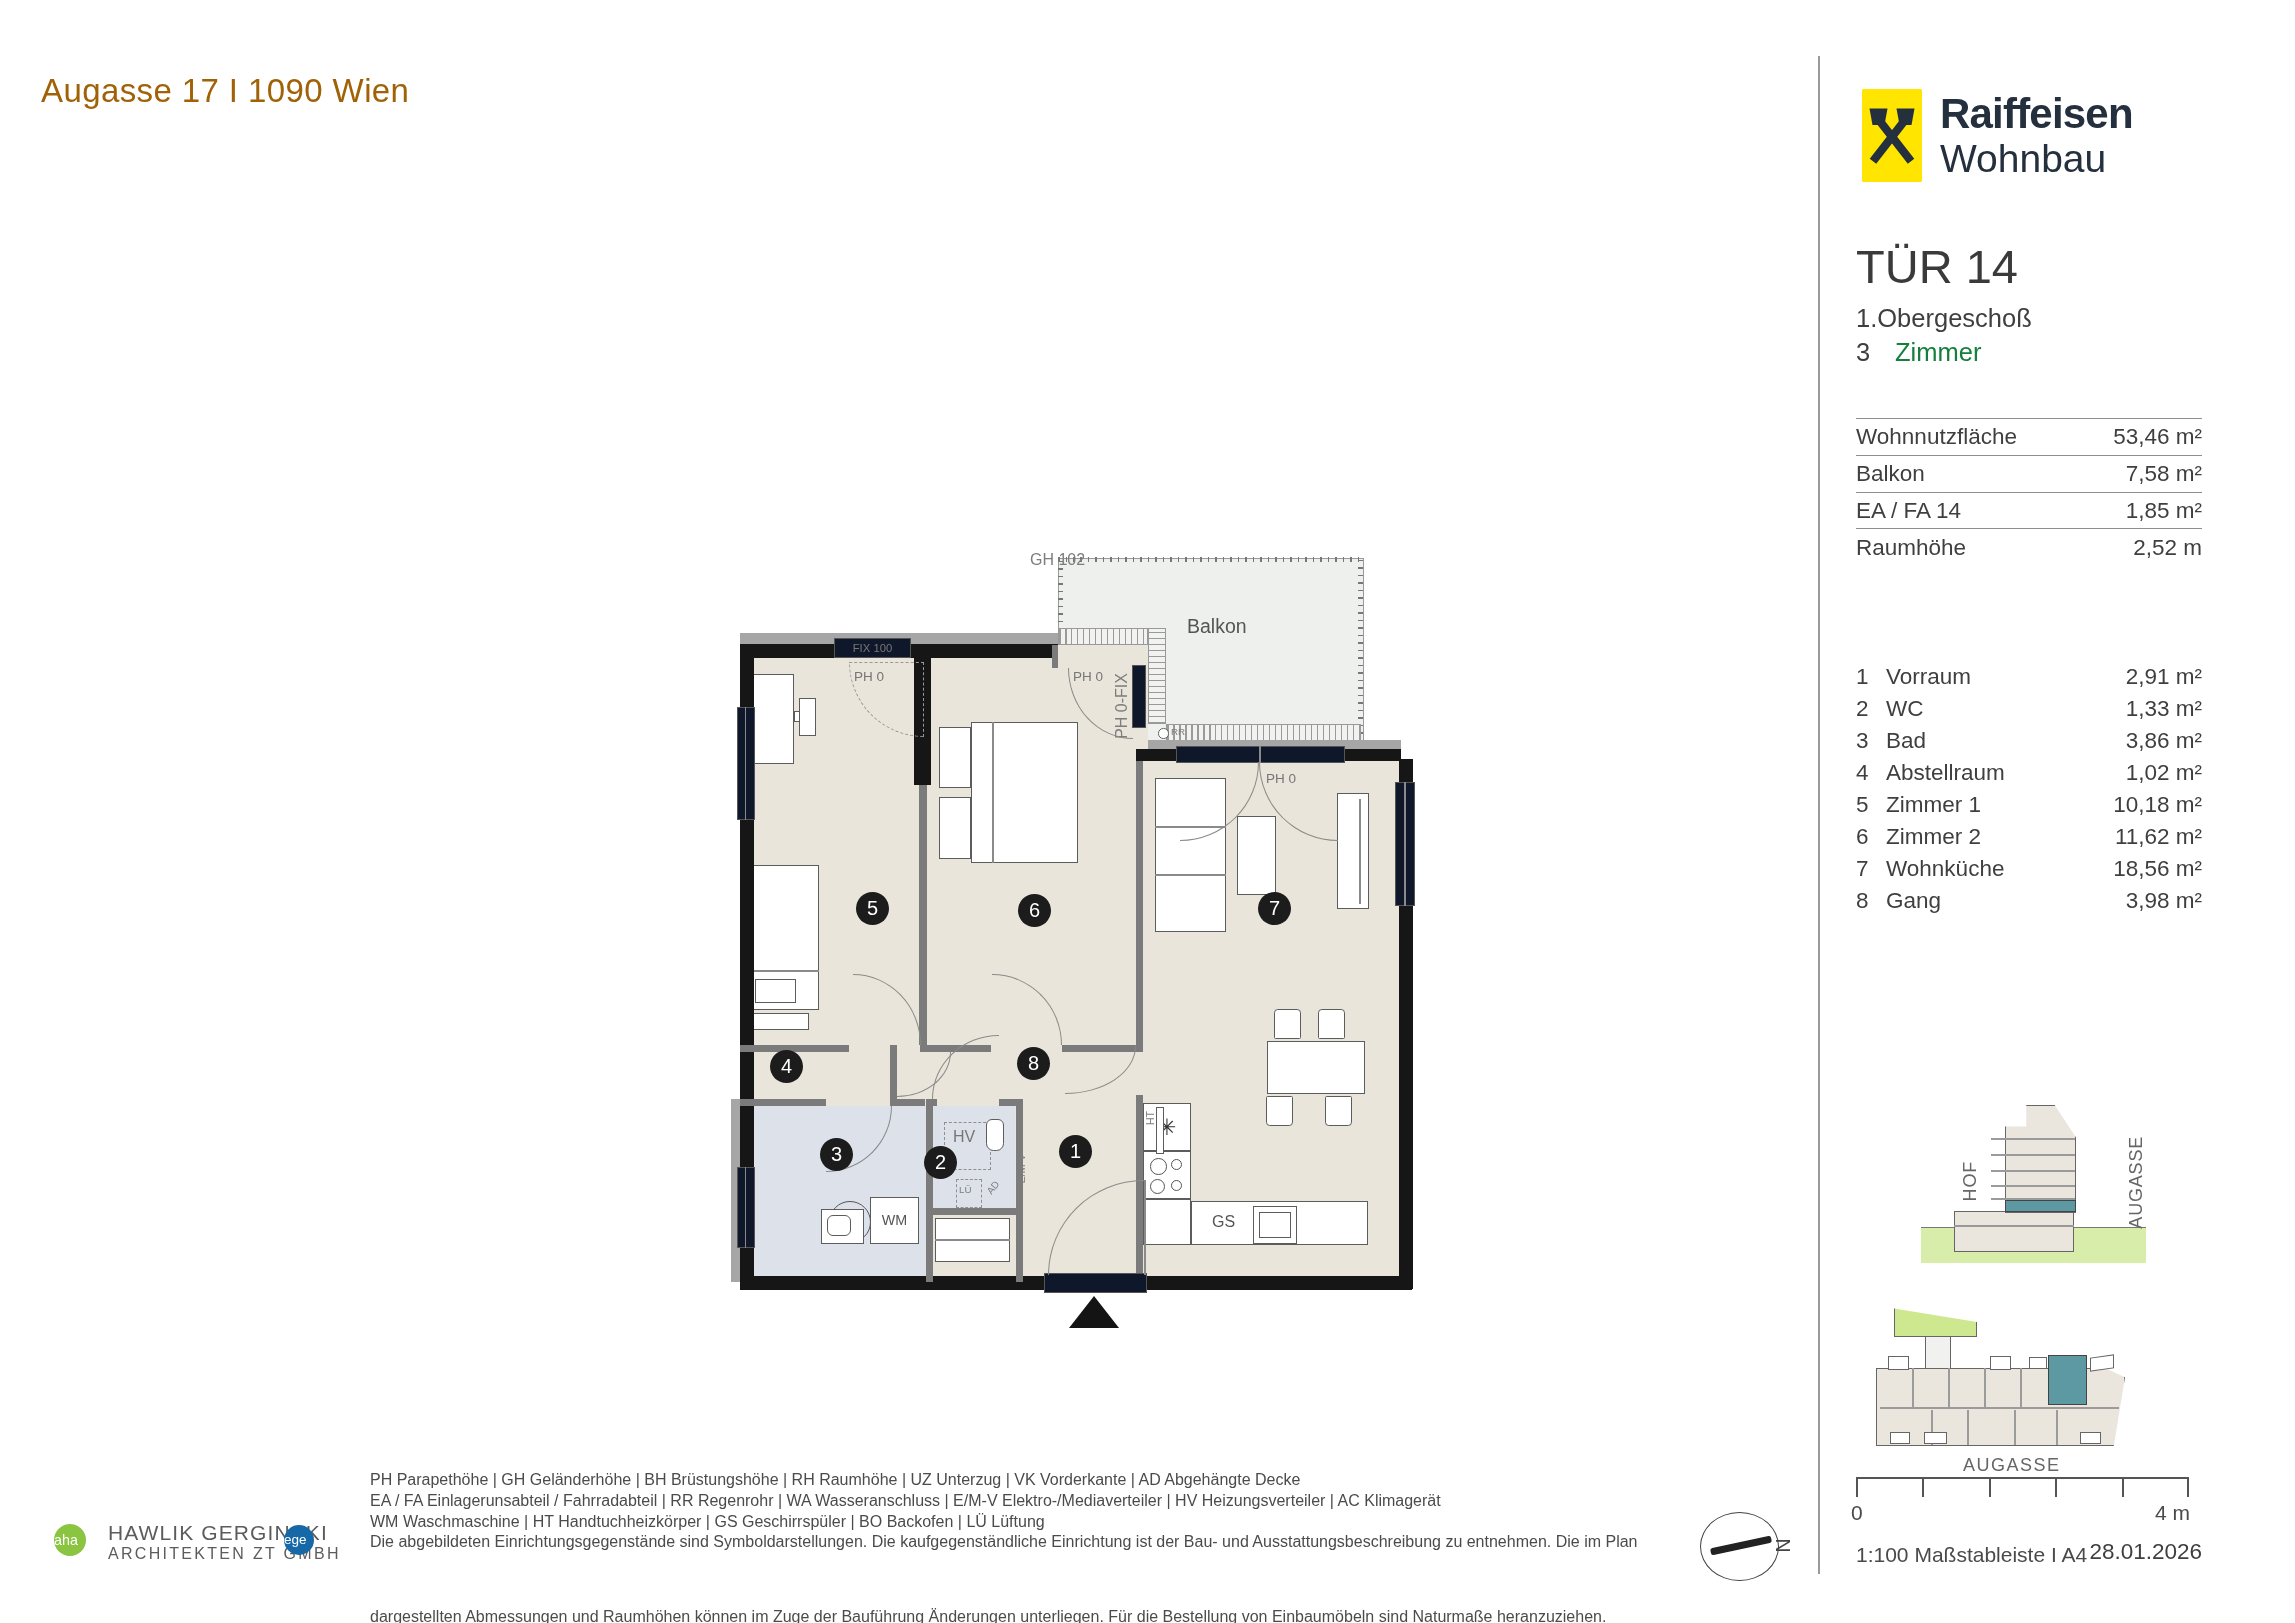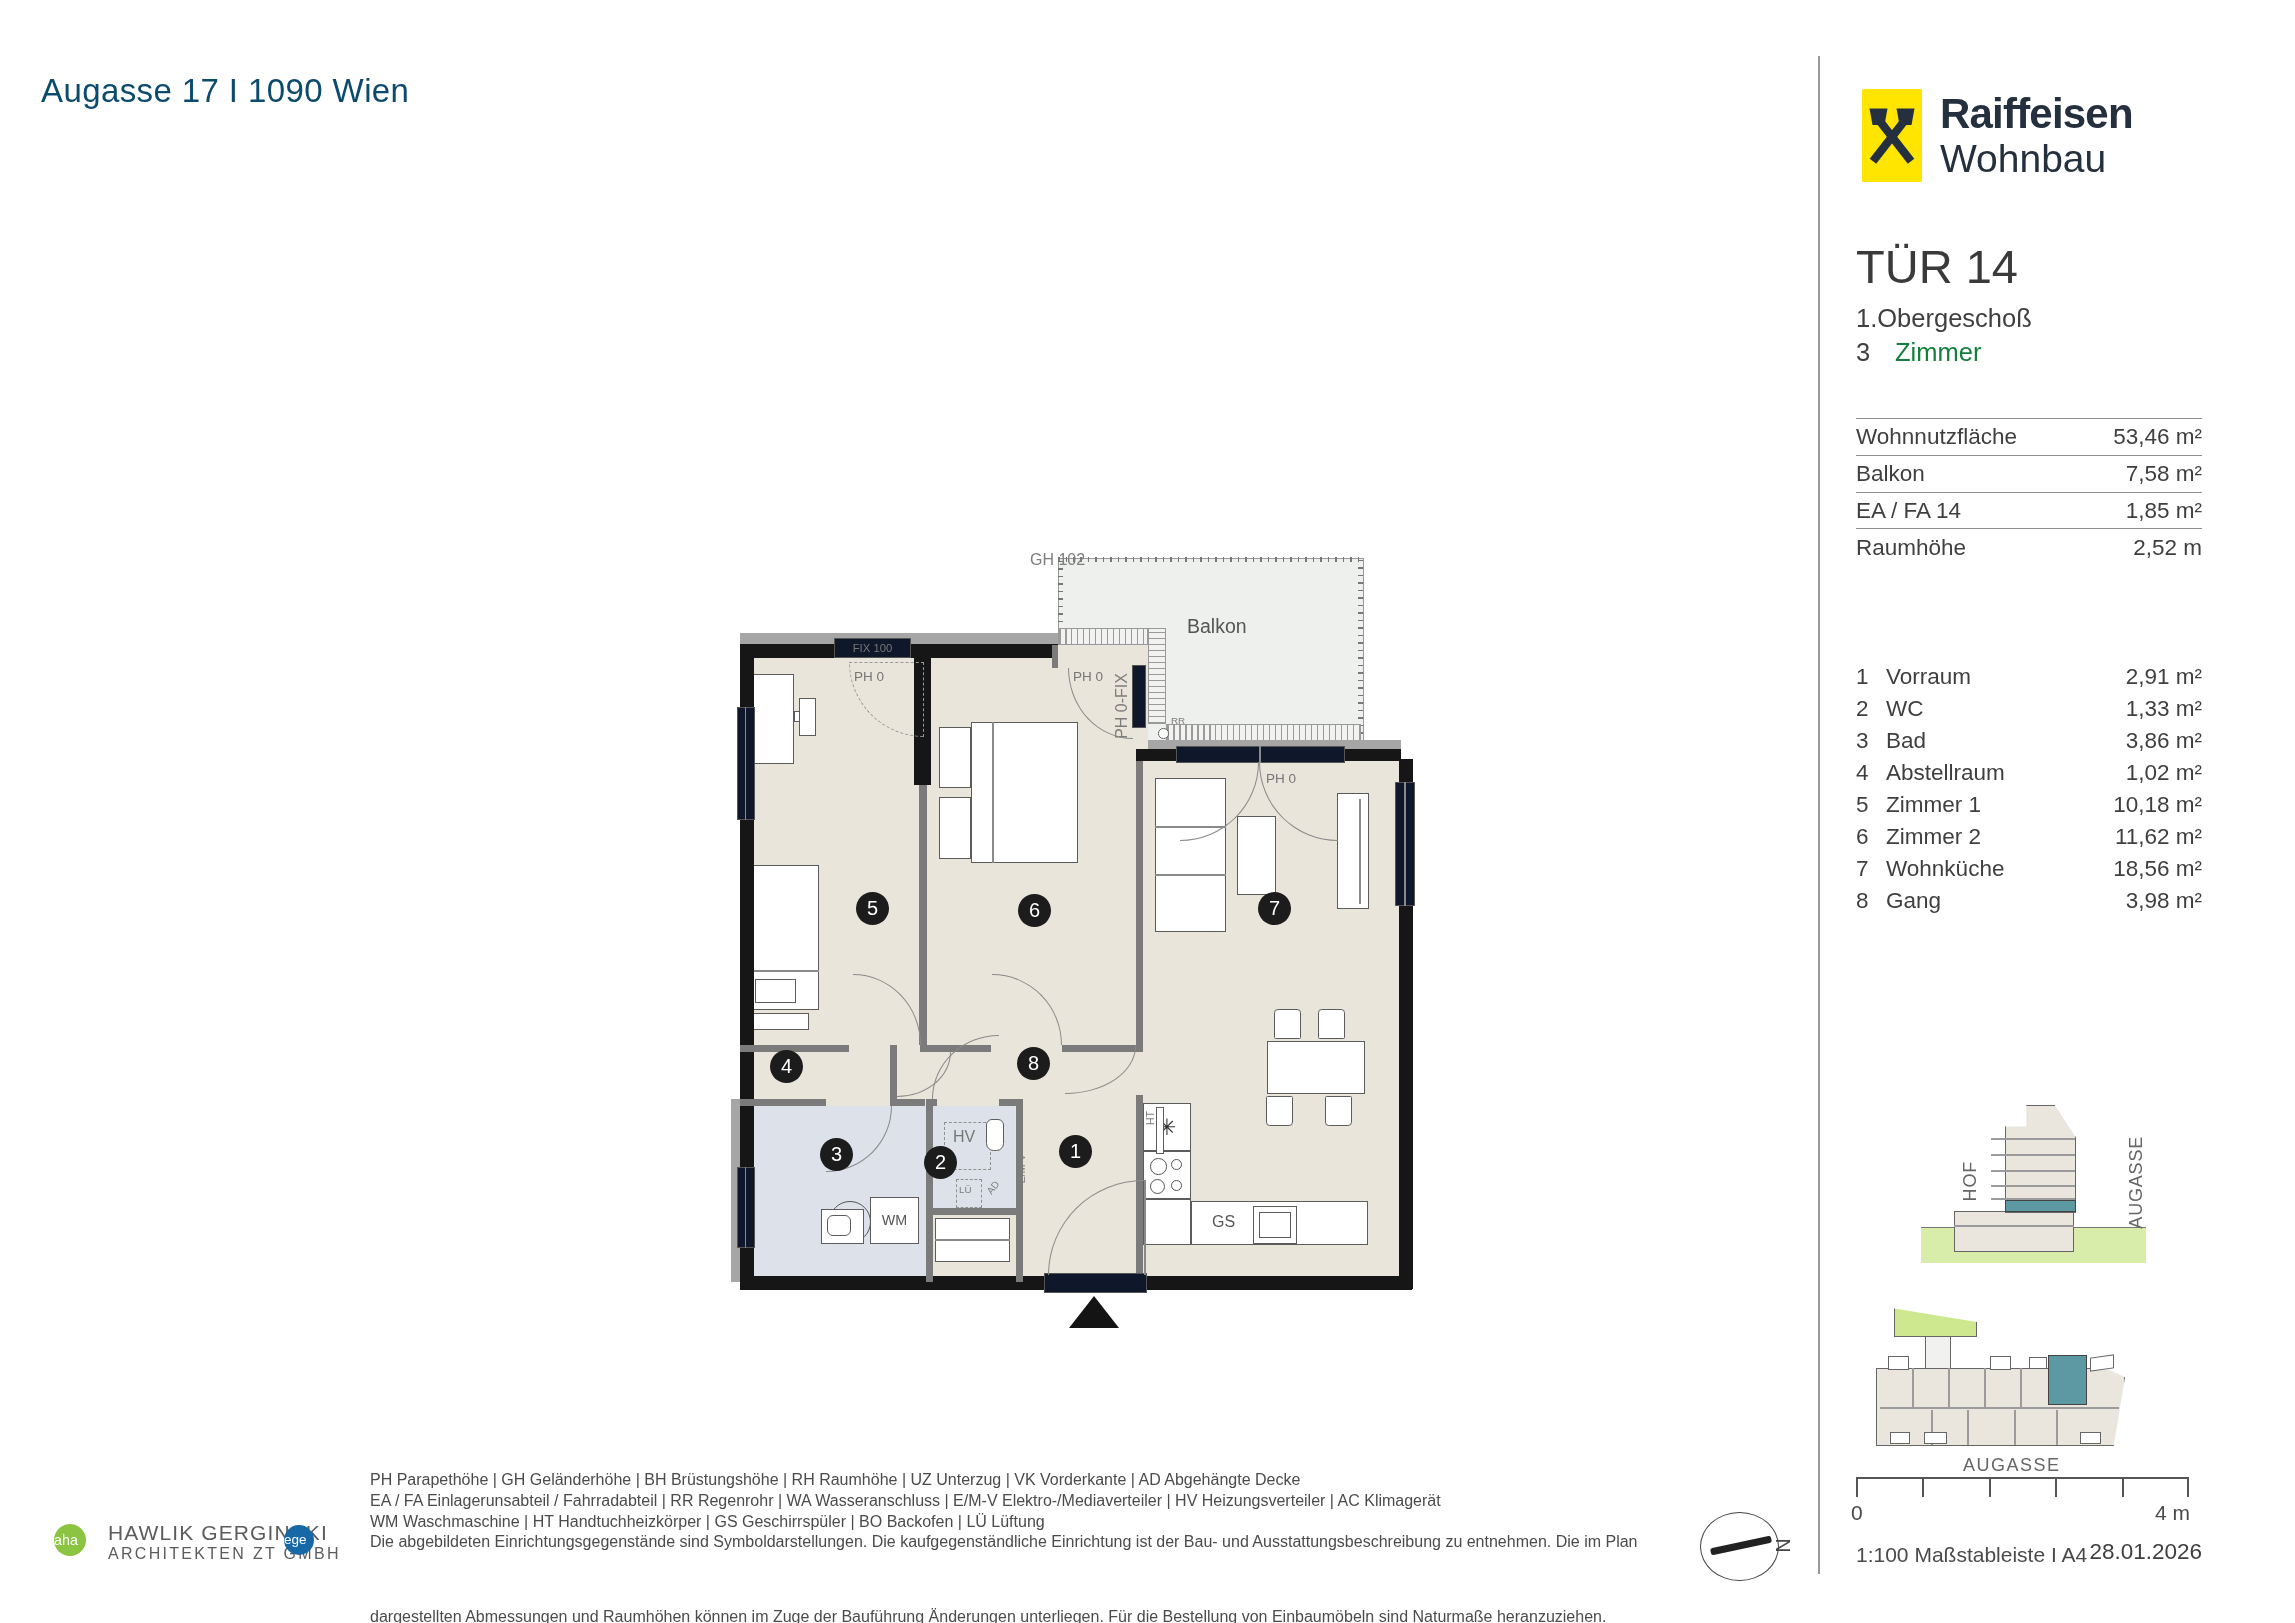--- a/index.html
+++ b/index.html
@@ -1,20 +1,20 @@
 <!DOCTYPE html>
 <html style="font-size:12px"><head>
 <meta charset="utf-8">
 <style>
   html,body{margin:0;padding:0;background:#ffffff;}
   body{width:2295px;height:1623px;position:relative;font-family:"Liberation Sans",sans-serif;color:#3d3d3d;overflow:hidden;}
   .abs{position:absolute;}
   
   .divider{position:absolute;left:1818px;top:56px;width:1.5px;height:1518px;background:#9a9a9a;}
-  .addr{position:absolute;left:41px;top:72px;font-size:33px;color:#0c4a6e;letter-spacing:0.4px;text-align:right;}
+  .addr{position:absolute;left:41px;top:72px;font-size:33px;color:#a16207;letter-spacing:0.4px;text-align:right;}
   .logo-box{position:absolute;left:1862px;top:89px;width:60px;height:93px;background:#ffe500;border-radius:1.5px;}
   .brand1{position:absolute;left:1940px;top:90px;font-size:42px;font-weight:800;color:#25303f;letter-spacing:-0.8px;}
   .brand2{position:absolute;left:1940px;top:137px;font-size:39px;font-weight:400;color:#25303f;}
   .unit-title{position:absolute;left:1856px;top:239px;font-size:47px;font-weight:500;color:#3a3a3a;}
   .unit-floor{position:absolute;left:1856px;top:304px;font-size:25.5px;color:#3f3f3f;}
   .unit-zim-n{position:absolute;left:1856px;top:338px;font-size:25.5px;color:#3f3f3f;}
   .unit-zim-w{position:absolute;left:1895px;top:338px;font-size:25.5px;color:#15803d;}
   .sum-table{position:absolute;left:1856px;top:418px;width:346px;border-top:1.5px solid #8f8f8f;}
   .sum-row{display:flex;padding:5.3px 0 4.5px 0;font-size:22.5px;color:#3f3f3f;border-bottom:1.5px solid #8f8f8f;}
   .sum-row:last-child{border-bottom:none;}
@@ -149,21 +149,21 @@
   <div class="balc"></div>
   <div class="rail-h" style="left:318px;top:7.5px;width:306px;"></div>
   <div class="rail-v" style="left:318px;top:9px;height:87px;"></div>
   <div class="rail-v" style="left:618px;top:9px;height:183px;"></div>
   <div class="deck-h" style="left:318px;top:79px;width:90px;height:17.3px;"></div>
   <div class="deck-v" style="left:408px;top:79px;width:18px;height:96px;"></div>
   <div class="deck-h" style="left:426px;top:175px;width:195px;height:17.3px;"></div>
   <div class="lbl-sm" style="left:290px;top:1.5px;">GH 102</div>
   <div class="lbl" style="left:447px;top:66px;font-size:19.5px;color:#555;">Balkon</div>
   <div style="position:absolute;left:418px;top:179px;width:10.5px;height:10.5px;border:1.5px solid #666;border-radius:50%;background:#fff;box-sizing:border-box;"></div>
-  <div class="lbl-sm" style="left:431px;top:166px;font-size:9.8px;">RR</div>
+  <div class="lbl-sm" style="left:431px;top:177px;font-size:9.8px;">RR</div>
 
   <div class="room" style="left:7.5px;top:98px;width:395px;height:636px;"></div>
   <div class="room" style="left:403px;top:210px;width:256px;height:523px;"></div>
   <div class="room" style="left:312px;top:96px;width:96px;height:113px;"></div>
   <div class="wet" style="left:7.5px;top:557px;width:178px;height:177px;"></div>
   <div class="wet" style="left:192px;top:557px;width:83px;height:105px;"></div>
 
   <div class="furn" style="left:9.8px;top:125px;width:44px;height:90px;"></div>
   <div class="furn" style="left:59px;top:149px;width:16.5px;height:38px;"></div>
   <div class="furn" style="left:54px;top:162px;width:6px;height:10.5px;"></div>

